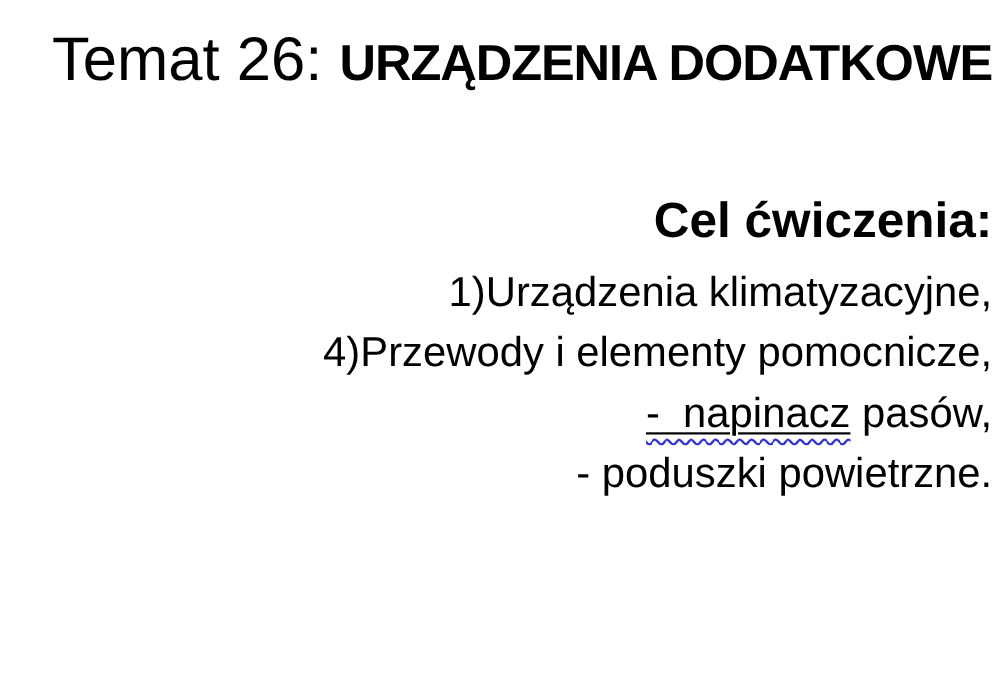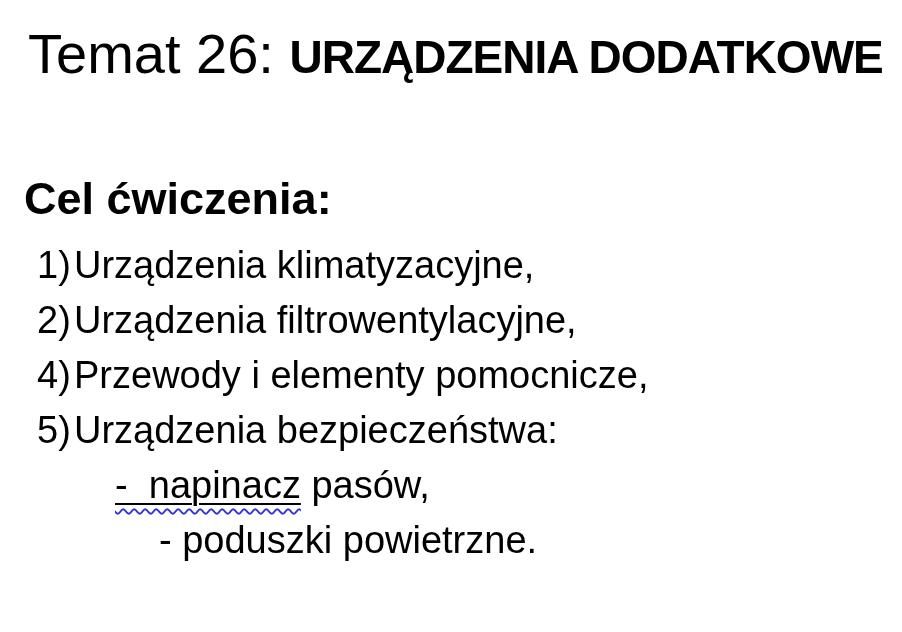--- a/index.html
+++ b/index.html
@@ -1,15 +1,15 @@
 <!DOCTYPE html>
 <html><head>
 <meta charset="utf-8">
 <style>
-  * { margin: 0; padding: 0; box-sizing: border-box; }
+  * { margin: 0; padding: 0; box-sizing: border-box; text-align: right; }
   html, body { background: #ffffff; }
   body {
     font-family: "Liberation Sans", sans-serif;
     color: #000000;
   }
   .slide {
     position: relative;
     width: 902px;
     height: 632px;
     background: #ffffff;
@@ -82,32 +82,26 @@
   </div>
 
   <div class="section-heading">Cel ćwiczenia:</div>
 
   <div class="goal-list">
 
     <div class="goal-item">
       <span class="goal-item-number">1)</span><span>Urządzenia klimatyzacyjne,</span>
     </div>
 
-    <div class="goal-item">
-      <span class="goal-item-number">2)</span><span>Urządzenia filtrowentylacyjne,</span>
-    </div>
 
 
     <div class="goal-item">
       <span class="goal-item-number">4)</span><span>Przewody i elementy pomocnicze,</span>
     </div>
 
-    <div class="goal-item">
-      <span class="goal-item-number">5)</span><span>Urządzenia bezpieczeństwa:</span>
-    </div>
 
     <div class="sub-item sub-item-1">
       <span class="misspelled"><span class="misspelled-wave">-  napinacz</span></span><span> pasów,</span>
     </div>
 
     <div class="sub-item sub-item-2">
       <span>- poduszki powietrzne.</span>
     </div>
 
   </div>

